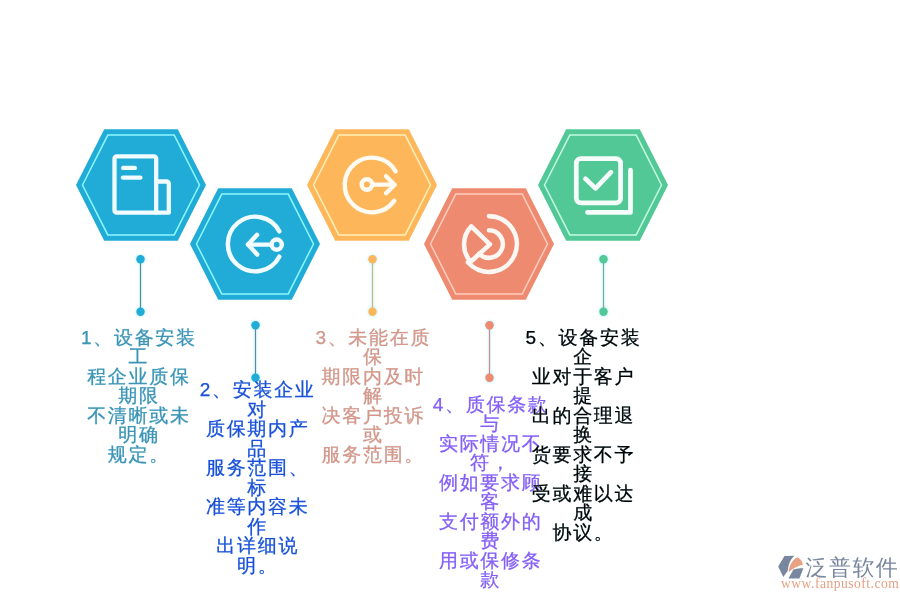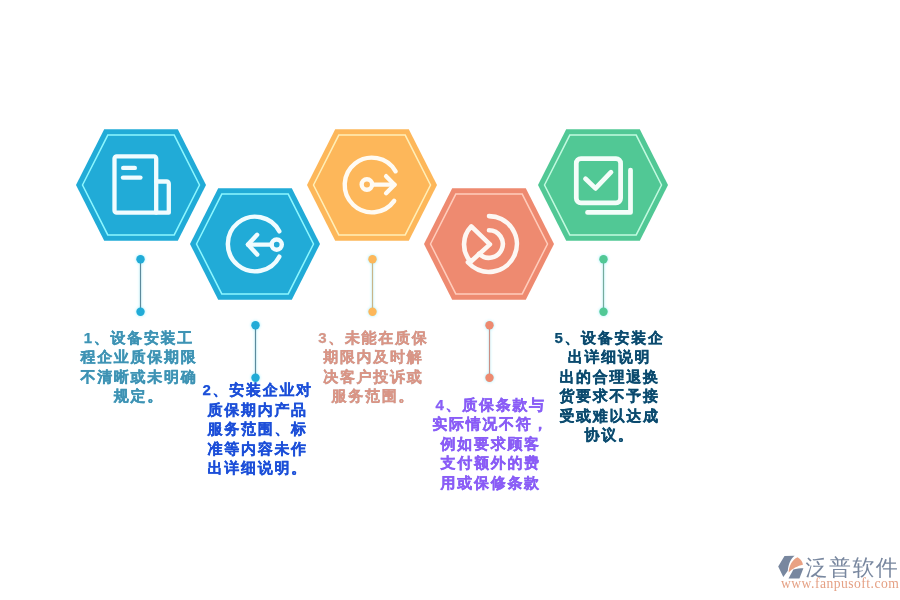--- a/index.html
+++ b/index.html
@@ -3,22 +3,22 @@
 <meta charset="utf-8">
 <style>
   html,body{margin:0;padding:0;}
   body{width:900px;height:600px;background:#ffffff;overflow:hidden;
        font-family:"Liberation Sans",sans-serif;position:relative;}
   .stage{position:absolute;left:0;top:0;width:900px;height:600px;background:#fff;}
   .hex{position:absolute;width:140px;height:122px;}
   .hex > svg{display:block;}
   .conn{position:absolute;width:12px;}
   .conn > svg{display:block;filter:drop-shadow(0 0 1.6px rgba(150,238,255,0.95));}
-  .txt{position:absolute;text-align:center;font-size:15px;line-height:19.5px;
-       font-weight:700;letter-spacing:1.7px;-webkit-text-stroke:0.25px;text-shadow:0 0 1.1px rgba(190,245,255,0.85);
+  .txt{position:absolute;text-align:center;font-size:19px;line-height:19.5px;
+       font-weight:400;letter-spacing:1.7px;-webkit-text-stroke:0.25px;text-shadow:0 0 1.1px rgba(190,245,255,0.85);
        white-space:normal;}
   .txt .ln{display:block;}
   #logo{position:absolute;left:769px;top:553px;width:122px;height:46px;margin-left:8px;}
   .logo-brand{font-family:"Liberation Sans",sans-serif;font-size:22px;letter-spacing:1.45px;}
   .logo-url{font-family:"Liberation Serif",serif;font-size:13.6px;letter-spacing:0.48px;}
   #logo > svg{display:block;}
 </style>
 </head>
 <body>
 
@@ -92,23 +92,23 @@
       <span class="ln">决客户投诉或</span>
       <span class="ln">服务范围。</span>
     </div>
   <div class="txt" style="left: 430.2px; top: 394.8px; width: 121px; color: #8b5cf6;">
       <span class="ln">4、质保条款与</span>
       <span class="ln">实际情况不符，</span>
       <span class="ln">例如要求顾客</span>
       <span class="ln">支付额外的费</span>
       <span class="ln">用或保修条款</span>
     </div>
-  <div class="txt" style="left: 549px; top: 327.8px; width: 121px; color: #0c4a6e;">
+  <div class="txt" style="left: 523px; top: 327.8px; width: 121px; color: #000000;">
       <span class="ln">5、设备安装企</span>
-      <span class="ln">出详细说明</span>
+      <span class="ln">业对于客户提</span>
       <span class="ln">出的合理退换</span>
       <span class="ln">货要求不予接</span>
       <span class="ln">受或难以达成</span>
       <span class="ln">协议。</span>
     </div>
 
   <div id="logo">
     <svg width="122" height="46" viewBox="0 0 122 46">
       <g>
         <path d="M7.5 2.9 L17.6 2.8 C13.6 6.0 11.3 11.4 10.8 17.8 L6.3 23.9 L1.2 13.6 Z" fill="#78879f"></path>

